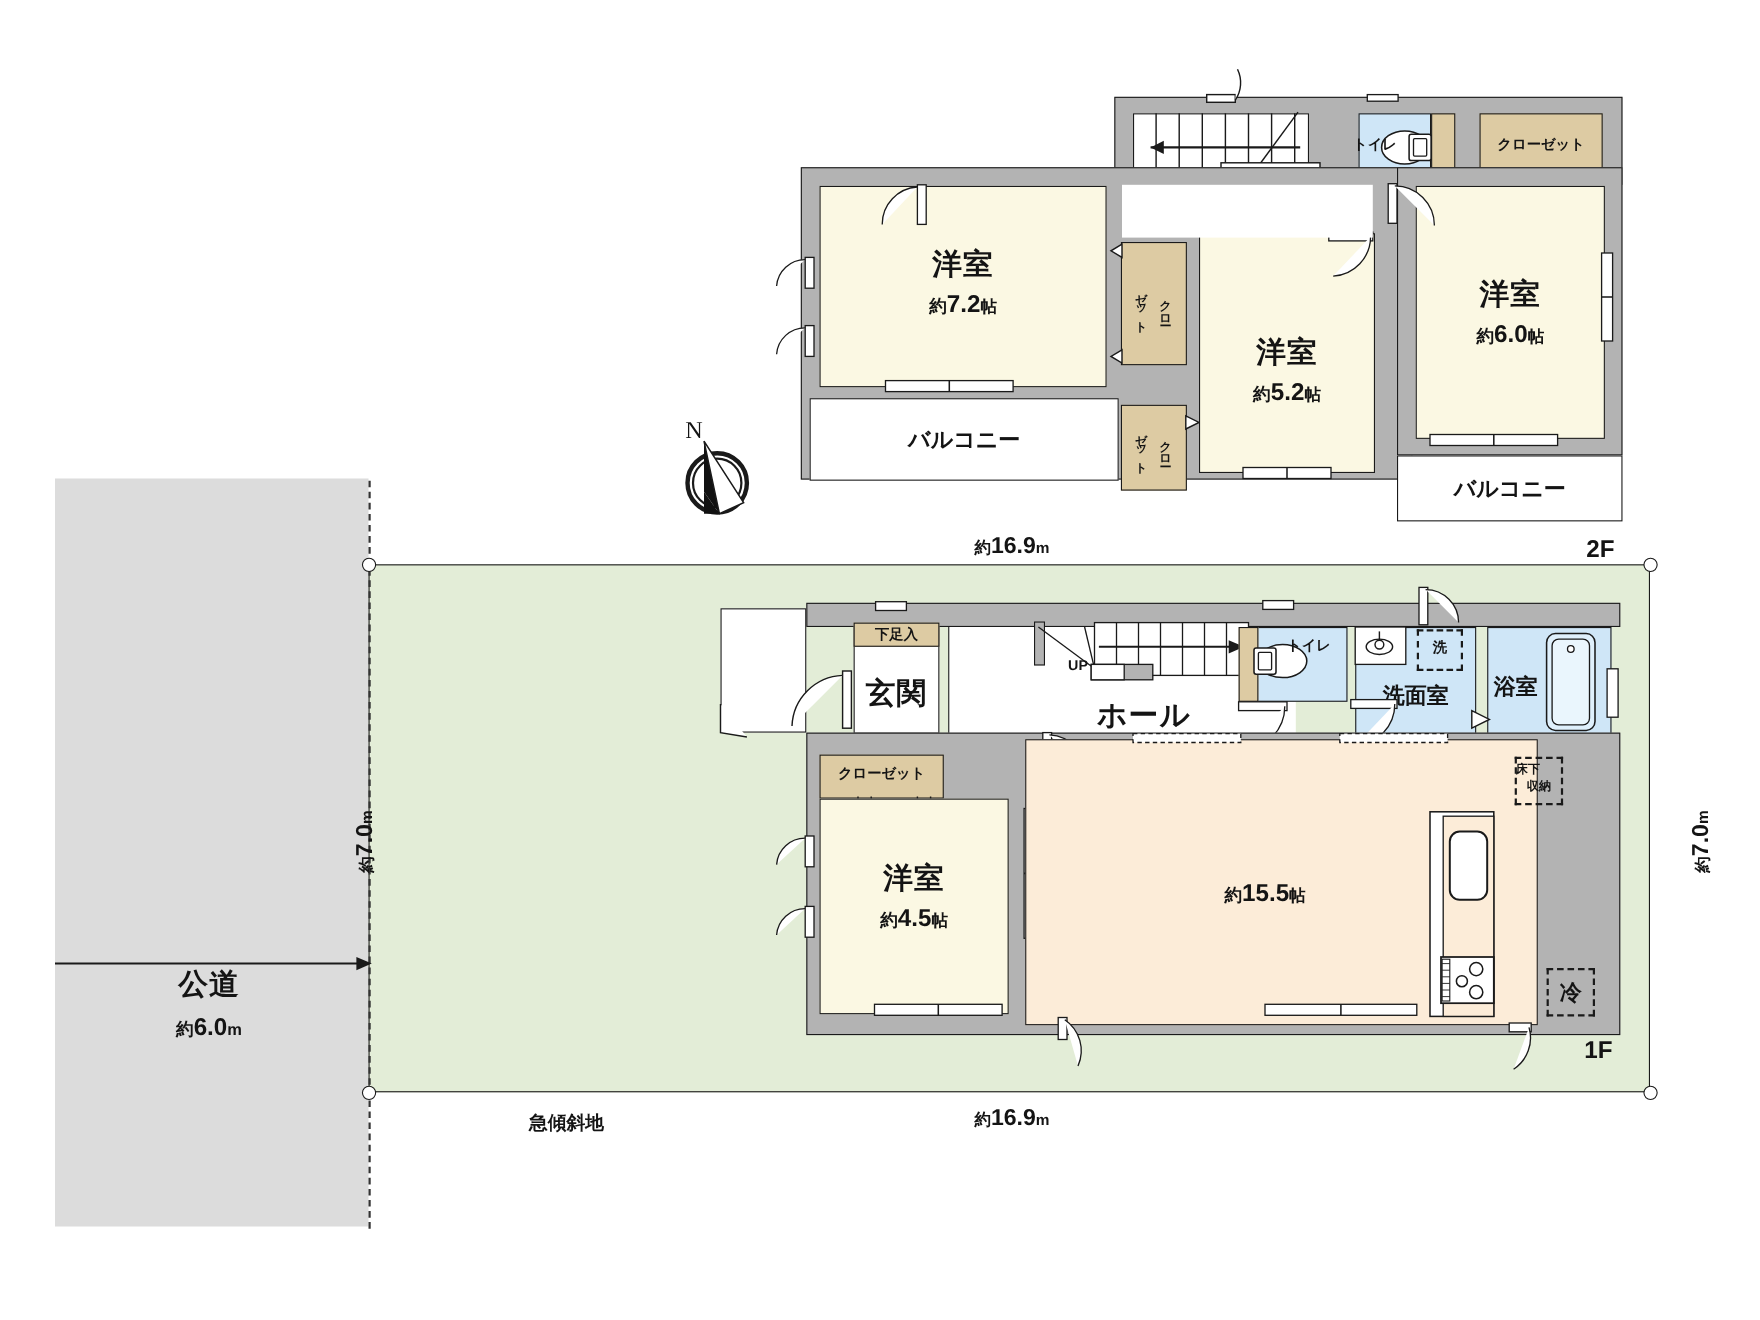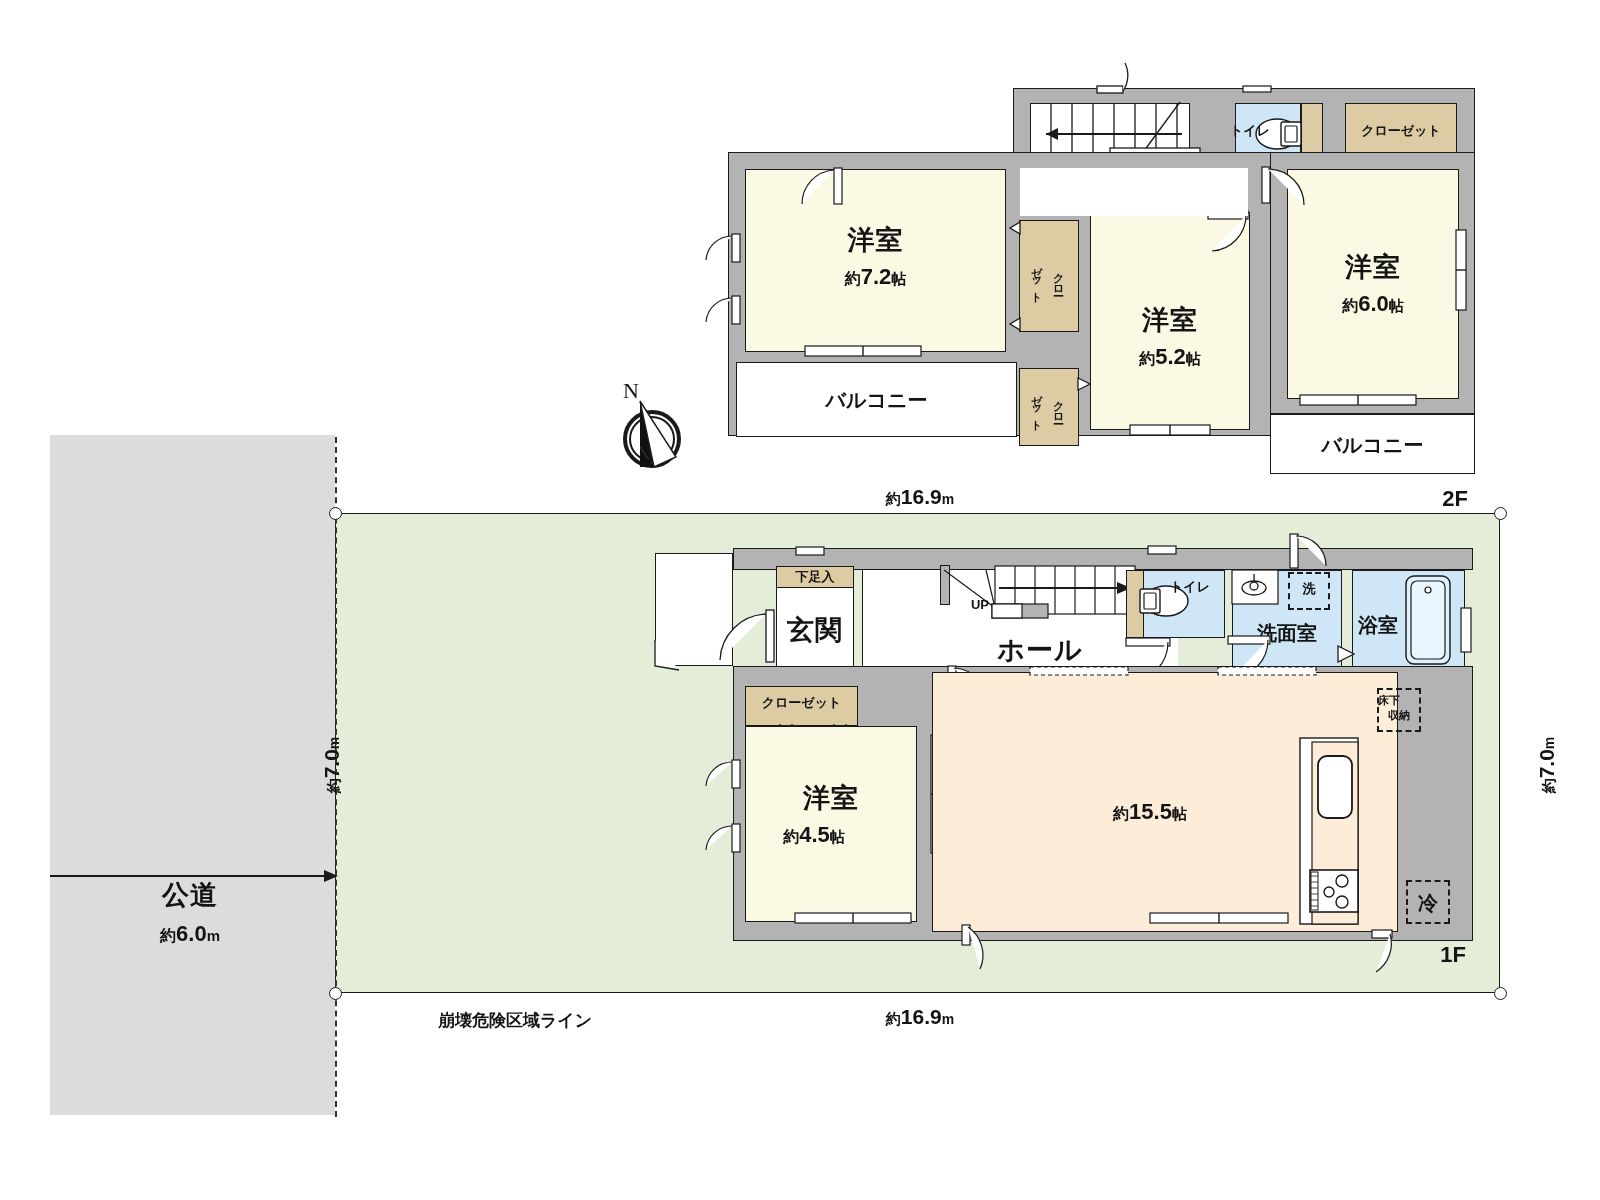--- a/index.html
+++ b/index.html
@@ -232,21 +232,21 @@
 
 <div class="lbl dim" style="left:810px;top:485px;width:220px;">
   <span class="p">約</span><span>16.9</span><span class="u">m</span>
 </div>
 
 <div class="lbl dim" style="left:810px;top:1005px;width:220px;">
   <span class="p">約</span><span>16.9</span><span class="u">m</span>
 </div>
 
 <div class="abs" style="left:330px;top:1010px;width:370px;">
-  <div class="note">崩壊危険区域ライン</div>
+  <div class="note">急傾斜地</div>
 </div>
 
 <div class="abs" style="left:0;top:0;width:1600px;height:1200px;text-decoration:underline;">
 
   <div class="abs white" style="left:655px;top:553px;width:78px;height:113px;"></div>
   <svg class="abs" style="left:653px;top:640px;width:30px;height:34px;">
     <path d="M2 0 L2 26 L26 30" fill="#fff" stroke="#1a1a1a" stroke-width="1.3"></path>
   </svg>
 
   <div class="abs wall" style="left:733px;top:548px;width:740px;height:22px;"></div>
@@ -345,21 +345,21 @@
   <div class="lbl tag-s" style="left:745px;top:696px;width:113px;">クローゼット</div>
   <svg class="abs" style="left:742px;top:722px;width:122px;height:26px;">
     <g stroke="#1a1a1a" stroke-width="1.3" fill="none">
       <path d="M38 2 L38 10 L44 20 L50 10 L50 2"></path>
       <path d="M92 2 L92 10 L98 20 L104 10 L104 2"></path>
     </g>
   </svg>
 
   <div class="abs room" style="left:745px;top:726px;width:172px;height:196px;"></div>
   <div class="lbl rm-name" style="left:745px;top:783px;width:172px;">洋室</div>
-  <div class="lbl rm-area" style="left:728px;top:823px;width:172px;">
+  <div class="lbl rm-area" style="left:745px;top:823px;width:172px;">
     <span class="pre">約</span><span>4.5</span><span class="sm">帖</span>
   </div>
   <svg class="abs" style="left:700px;top:756px;width:46px;height:34px;">
     <rect x="32" y="4" width="8" height="28" fill="#fff" stroke="#1a1a1a" stroke-width="1.2"></rect>
     <path d="M32 6 A26 26 0 0 0 6 30" fill="#fff" stroke="#1a1a1a" stroke-width="1.2"></path>
   </svg>
   <svg class="abs" style="left:700px;top:820px;width:46px;height:34px;">
     <rect x="32" y="4" width="8" height="28" fill="#fff" stroke="#1a1a1a" stroke-width="1.2"></rect>
     <path d="M32 6 A26 26 0 0 0 6 30" fill="#fff" stroke="#1a1a1a" stroke-width="1.2"></path>
   </svg>

